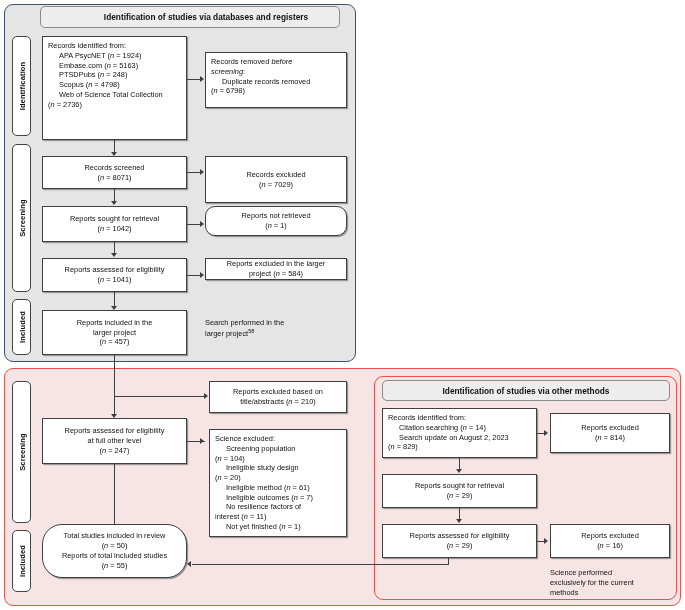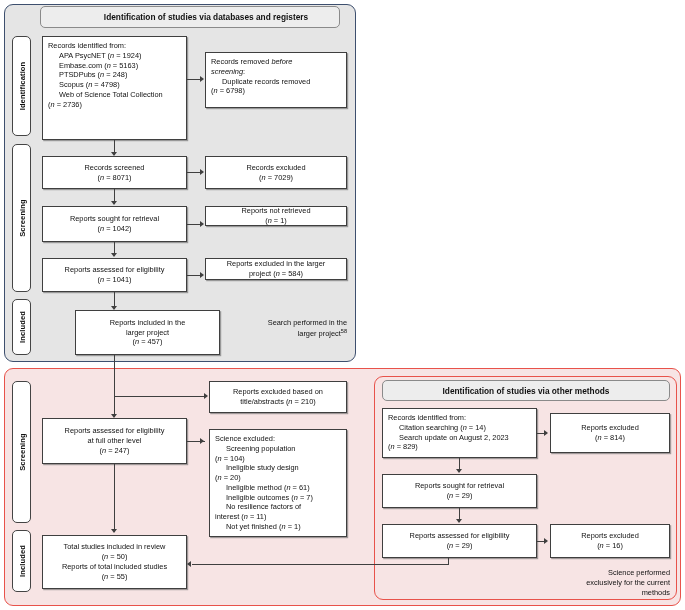--- a/index.html
+++ b/index.html
@@ -19,21 +19,21 @@
   .stage{position:absolute;box-sizing:border-box;background:#fff;
          border:1.1px solid #444;border-radius:5px;}
   .stage span{position:absolute;left:50%;top:50%;
       transform:translate(-50%,-50%) rotate(-90deg);white-space:nowrap;
       font-weight:bold;font-size:7.6px;letter-spacing:.1px;}
   .box{position:absolute;box-sizing:border-box;background:#fff;
        border:1.1px solid #3f3f3f;box-shadow:1.2px 1.2px 0 rgba(90,90,90,.55);
        padding:4px 5px;line-height:1.32;}
   .box.ctr{display:flex;flex-direction:column;align-items:center;
            justify-content:center;text-align:center;padding:3px 4px;}
-  .note{position:absolute;text-align:right;line-height:1.35;}
+  .note{position:absolute;text-align:left;line-height:1.35;}
   .ind{padding-left:11px;display:block;}
   .ind2{padding-left:11px;display:block;}
   i{font-style:italic;}
   sup{font-size:5.6px;vertical-align:super;}
   .ln{position:absolute;background:#3f3f3f;}
   .lnh{height:1px;}
   .lnv{width:1px;}
   .ah{position:absolute;width:0;height:0;border-top:3.1px solid transparent;
       border-bottom:3.1px solid transparent;border-left:4.6px solid #3f3f3f;}
   .ahl{position:absolute;width:0;height:0;border-top:3.1px solid transparent;
@@ -85,34 +85,34 @@
 </div>
 <div class="ln lnh" style="left:187px;top:79px;width:14px;"></div>
 <div class="ah" style="left:200px;top:76px;"></div>
 
 <div class="ln lnv" style="left:114px;top:140px;height:15px;"></div>
 <div class="av" style="left:111px;top:152px;"></div>
 <div class="box ctr" style="left:42px;top:156px;width:145px;height:33px;">
   <div>Records screened</div>
   <div>(<i>n</i> = 8071)</div>
 </div>
-<div class="box ctr" style="left:205px;top:156px;width:142px;height:33px;">
+<div class="box ctr" style="left:205px;top:156px;width:142px;height:47px;">
   <div>Records excluded</div>
   <div>(<i>n</i> = 7029)</div>
 </div>
 <div class="ln lnh" style="left:187px;top:172px;width:14px;"></div>
 <div class="ah" style="left:200px;top:169px;"></div>
 
 <div class="ln lnv" style="left:114px;top:189px;height:15px;"></div>
 <div class="av" style="left:111px;top:201px;"></div>
 <div class="box ctr" style="left:42px;top:206px;width:145px;height:36px;">
   <div>Reports sought for retrieval</div>
   <div>(<i>n</i> = 1042)</div>
 </div>
-<div class="box ctr" style="left:205px;top:206px;width:142px;height:20px;">
+<div class="box ctr" style="left:205px;top:206px;width:142px;height:30px;border-radius:10px;">
   <div>Reports not retrieved</div>
   <div>(<i>n</i> = 1)</div>
 </div>
 <div class="ln lnh" style="left:187px;top:224px;width:14px;"></div>
 <div class="ah" style="left:200px;top:221px;"></div>
 
 <div class="ln lnv" style="left:114px;top:242px;height:14px;"></div>
 <div class="av" style="left:111px;top:253px;"></div>
 <div class="box ctr" style="left:42px;top:258px;width:145px;height:34px;">
   <div>Reports assessed for eligibility</div>
@@ -120,21 +120,21 @@
 </div>
 <div class="box ctr" style="left:205px;top:258px;width:142px;height:22px;">
   <div>Reports excluded in the larger</div>
   <div>project (<i>n</i> = 584)</div>
 </div>
 <div class="ln lnh" style="left:187px;top:275px;width:14px;"></div>
 <div class="ah" style="left:200px;top:272px;"></div>
 
 <div class="ln lnv" style="left:114px;top:292px;height:17px;"></div>
 <div class="av" style="left:111px;top:306px;"></div>
-<div class="box ctr" style="left:42px;top:310px;width:145px;height:45px;margin-left:33px;">
+<div class="box ctr" style="left:42px;top:310px;width:145px;height:45px;">
   <div>Reports included in the</div>
   <div>larger project</div>
   <div>(<i>n</i> = 457)</div>
 </div>
 <div class="note" style="left:205px;top:318px;width:142px;">
   <div>Search performed in the</div>
   <div><span>larger project</span><sup>58</sup></div>
 </div>
 
 <div class="ln lnv" style="left:114px;top:355px;height:62px;"></div>
@@ -163,21 +163,21 @@
   <div class="ind2">Ineligible outcomes (<i>n</i> = 7)</div>
   <div class="ind2">No resilience factors of</div>
   <div>interest (<i>n</i> = 11)</div>
   <div class="ind2">Not yet finished (<i>n</i> = 1)</div>
 </div>
 <div class="ln lnh" style="left:187px;top:441px;width:18px;"></div>
 <div class="ah" style="left:200px;top:438px;"></div>
 
 <div class="ln lnv" style="left:114px;top:464px;height:68px;"></div>
 <div class="av" style="left:111px;top:529px;"></div>
-<div class="box ctr" style="left:42px;top:535px;width:145px;height:54px;">
+<div class="box ctr" style="left:42px;top:524px;width:145px;height:54px;border-radius:20px;">
   <div>Total studies included in review</div>
   <div>(<i>n</i> = 50)</div>
   <div>Reports of total included studies</div>
   <div>(<i>n</i> = 55)</div>
 </div>
 
 <div class="box" style="left:382px;top:408px;width:155px;height:50px;">
   <div>Records identified from:</div>
   <div class="ind">Citation searching (<i>n</i> = 14)</div>
   <div class="ind">Search update on August 2, 2023</div>

